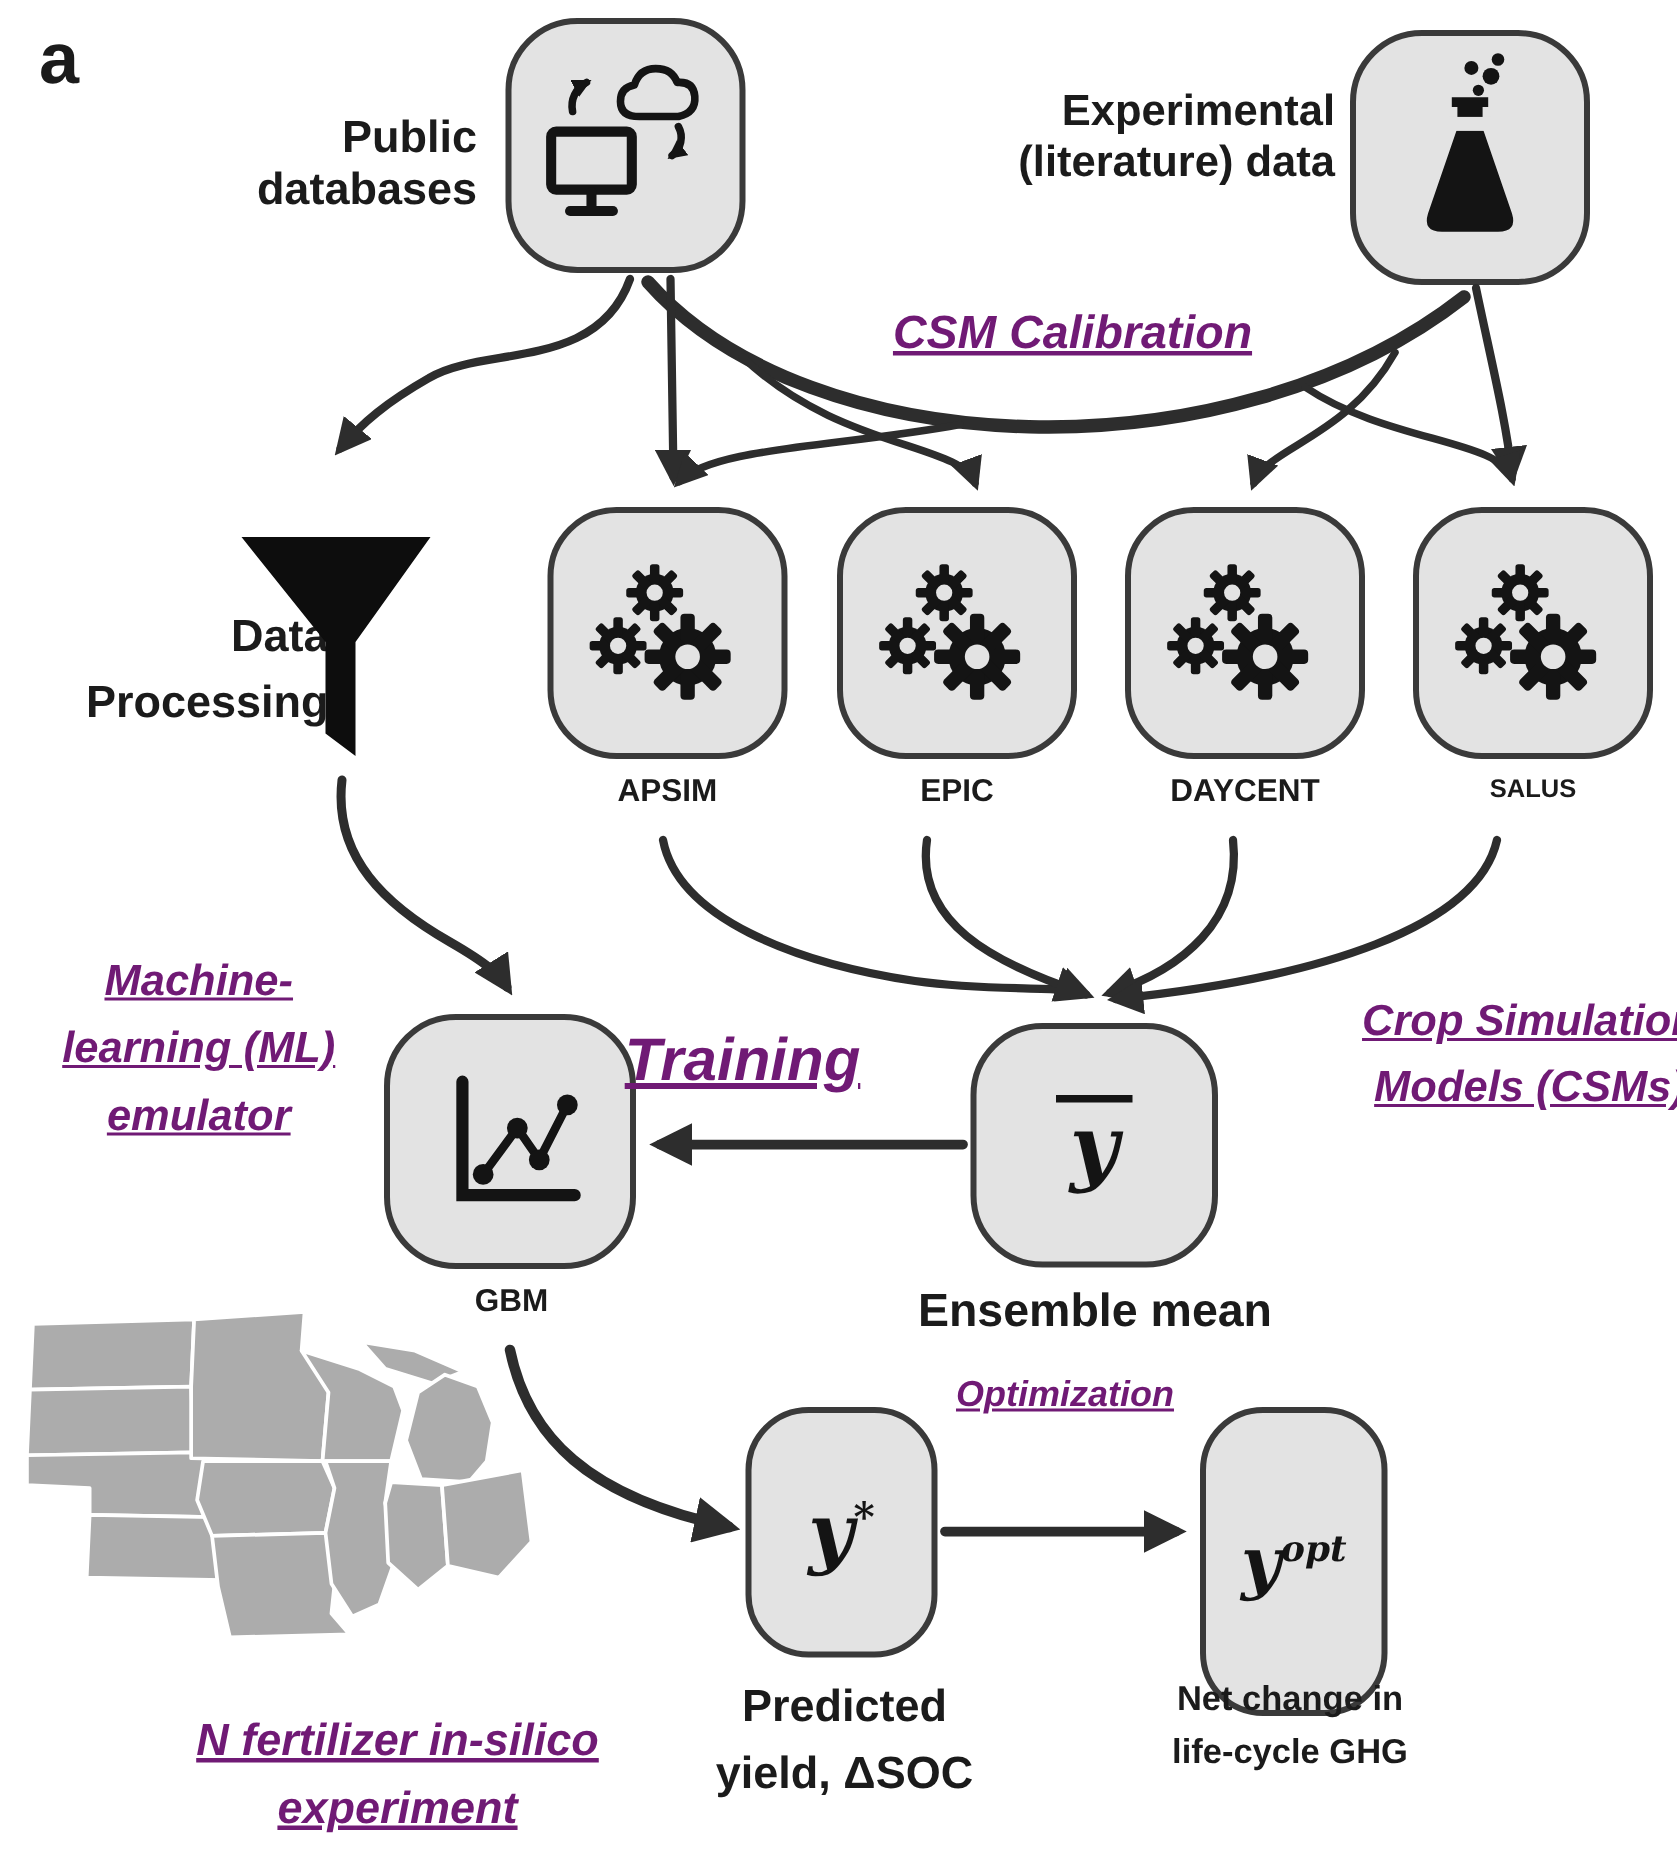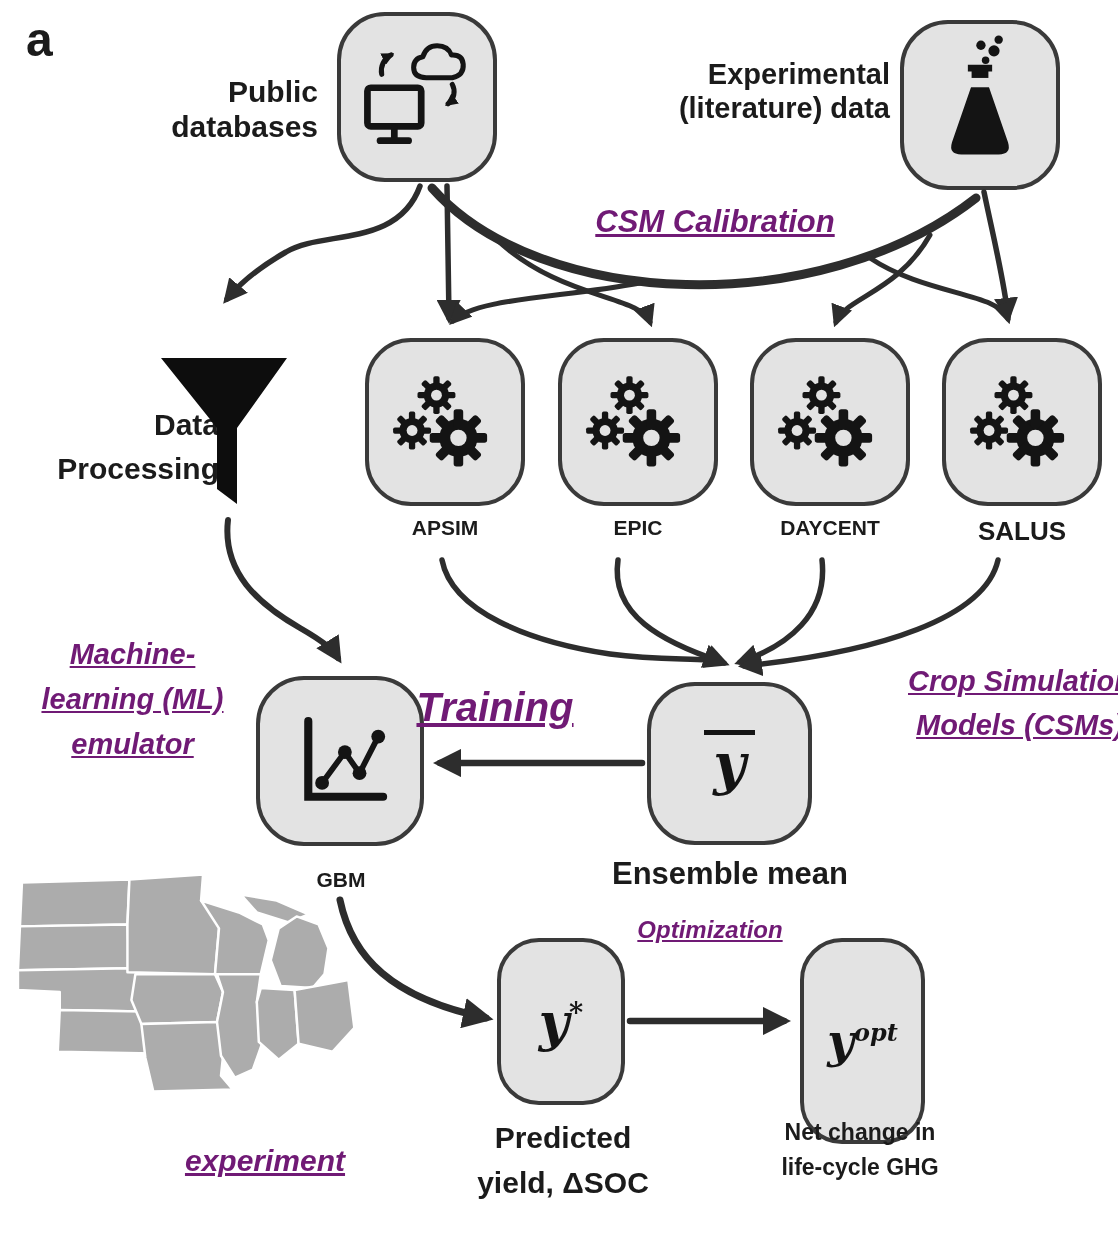--- a/index.html
+++ b/index.html
@@ -198,41 +198,41 @@
           <rect x="-3.5" y="-21" width="7" height="42" rx="2" transform="rotate(135)"></rect>
           <circle r="6" fill="#e3e3e3"></circle>
         </g>
     </g>
   </svg>
 </div>
 
 <div class="lbl center" style="left:365px;top:516px;width:160px;font-size:21px;">APSIM</div>
 <div class="lbl center" style="left:558px;top:516px;width:160px;font-size:21px;">EPIC</div>
 <div class="lbl center" style="left:750px;top:516px;width:160px;font-size:21px;">DAYCENT</div>
-<div class="lbl center" style="left:942px;top:516px;width:160px;font-size:26px;">SALUS</div>
+<div class="lbl center" style="left:942px;top:516px;width:160px;font-size:17px;">SALUS</div>
 
 <div class="lbl muted center" style="left:10px;top:632px;width:245px;font-size:29px;line-height:1.55;">
   <div>Machine-</div>
   <div>learning (ML)</div>
   <div>emulator</div>
 </div>
 
 <div class="node" style="left:256px;top:676px;width:168px;height:170px;border-radius:48px;">
   <svg viewBox="0 0 150 150" width="122" height="122">
     <path d="M36 26 V119 H128" stroke="#141414" stroke-width="10" fill="none" stroke-linecap="round"></path>
     <path d="M53 102 L81 64 L99 90 L122 45" stroke="#141414" stroke-width="7" fill="none"></path>
     <g fill="#141414">
       <circle cx="53" cy="102" r="8.5"></circle>
         <circle cx="81" cy="64" r="8.5"></circle>
       <circle cx="99" cy="90" r="8.5"></circle>
         <circle cx="122" cy="45" r="8.5"></circle>
     </g>
   </svg>
 </div>
-<div class="lbl center" style="left:276px;top:856px;width:130px;font-size:21px;margin-top:12px;">GBM</div>
+<div class="lbl center" style="left:276px;top:856px;width:130px;font-size:21px;">GBM</div>
 
 <div class="lbl muted center" style="left:395px;top:684px;width:200px;font-size:40px;">Training</div>
 
 <div class="node" style="left:647px;top:682px;width:165px;height:163px;border-radius:48px;">
   <span class="serif-sym" style="font-size:56px;"><span class="overbar"><span>y</span></span></span>
 </div>
 <div class="lbl center" style="left:590px;top:856px;width:280px;font-size:31px;">Ensemble mean</div>
 
 <div class="lbl muted center" style="left:820px;top:660px;width:400px;font-size:29px;line-height:1.5;">
   <div>Crop Simulation</div>
@@ -250,20 +250,21 @@
     <path d="M134 158 L210 156 L218 172 L214 210 L226 224 L146 226 L138 192 Z"></path>
     <path d="M194 34 L232 46 L256 58 L262 74 L254 108 L208 108 L212 62 Z"></path>
     <path d="M210 108 L254 108 L250 136 L258 170 L246 204 L228 212 L214 190 L210 156 L216 126 Z"></path>
     <path d="M234 28 L270 34 L302 48 L282 56 L250 46 Z"></path>
     <path d="M272 62 L290 50 L312 58 L322 82 L318 108 L306 122 L274 120 L264 94 Z"></path>
     <path d="M254 122 L288 124 L292 178 L272 194 L252 176 L250 136 Z"></path>
     <path d="M288 124 L342 114 L348 162 L326 186 L292 178 Z"></path>
   </g>
 </svg>
 <div class="lbl muted center" style="left:95px;top:1138px;width:340px;font-size:30px;line-height:1.5;">
+  <div>N fertilizer in-silico</div>
   <div>experiment</div>
 </div>
 
 <div class="node" style="left:497px;top:938px;width:128px;height:167px;border-radius:42px;">
   <span class="serif-sym" style="font-size:52px;"><span>y</span><span class="sup">*</span></span>
 </div>
 <div class="lbl center" style="left:458px;top:1115px;width:210px;font-size:30px;line-height:1.5;">
   <div>Predicted</div>
   <div>yield, ΔSOC</div>
 </div>

